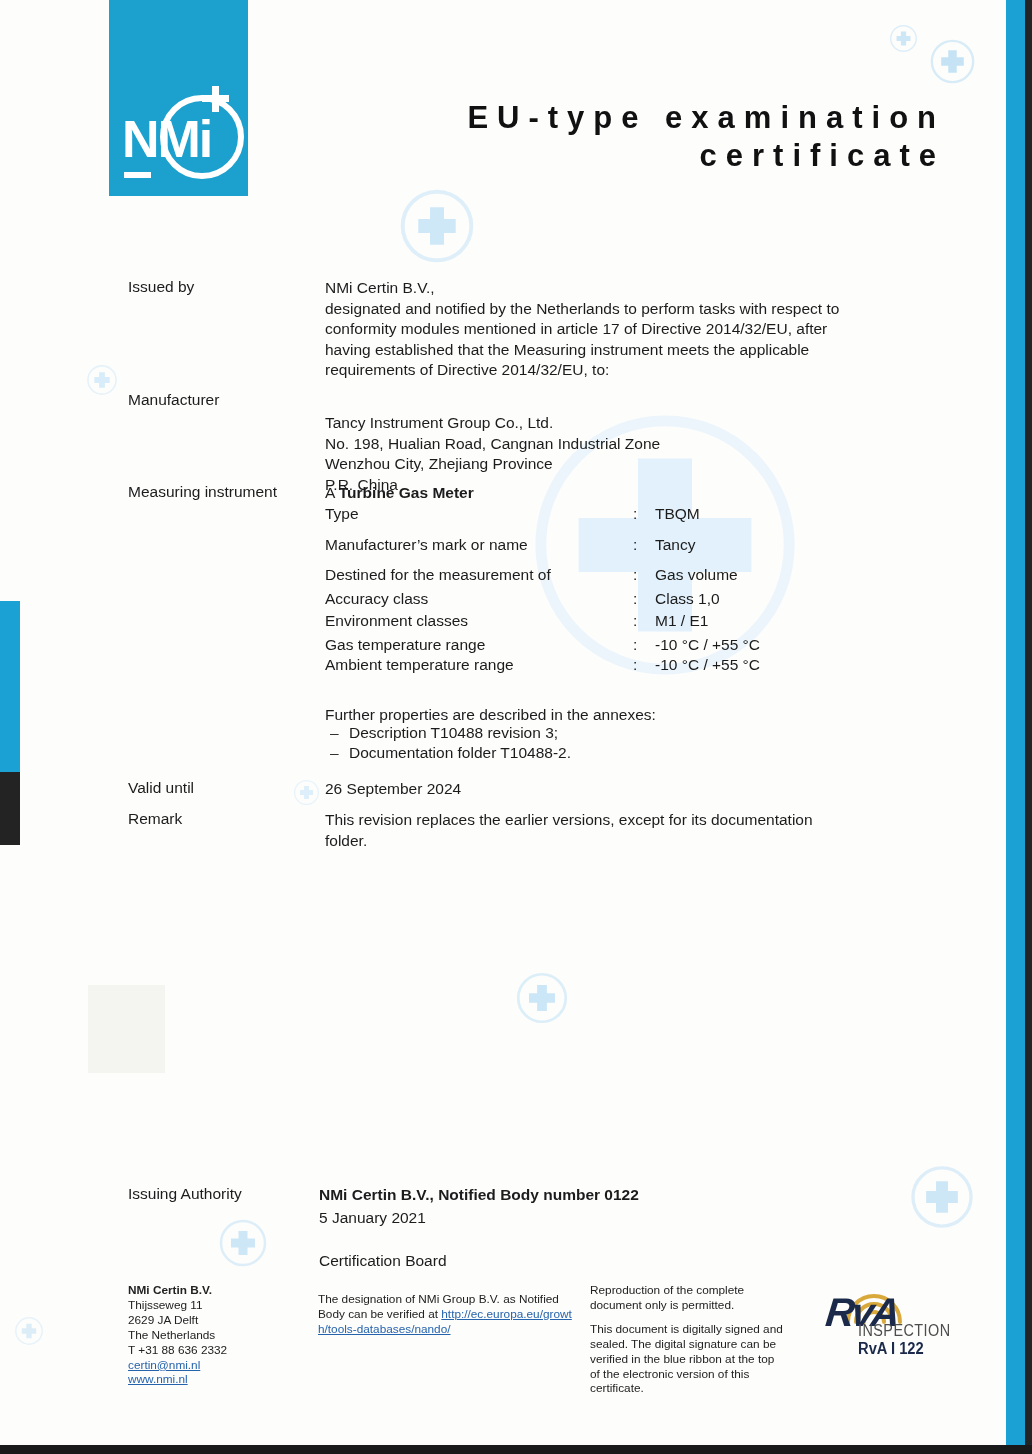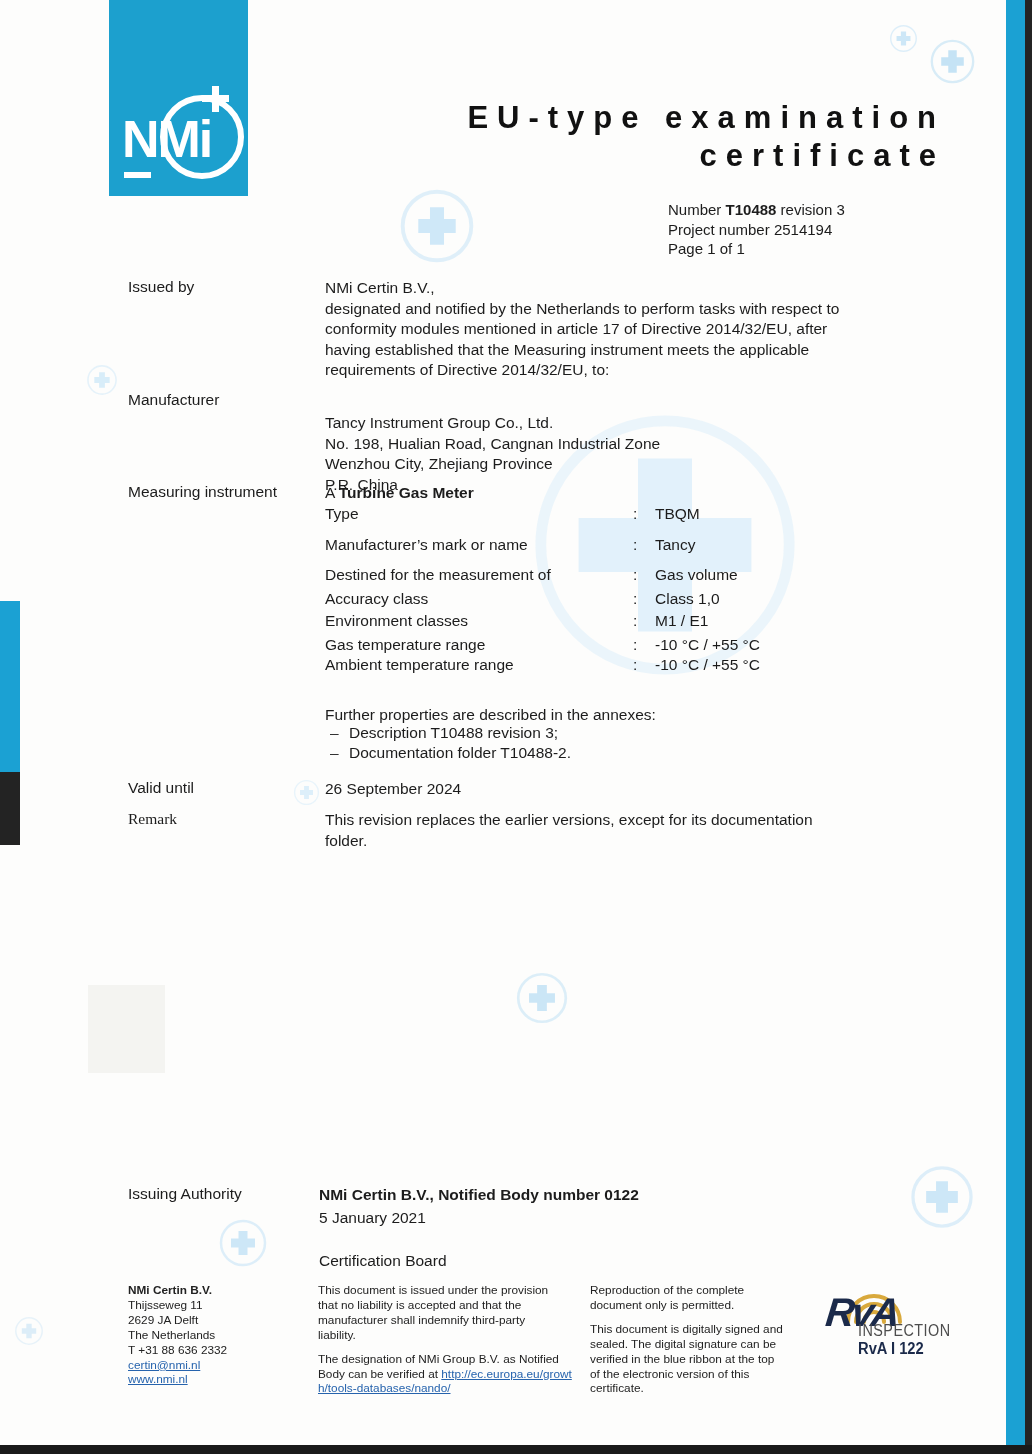--- a/index.html
+++ b/index.html
@@ -138,25 +138,20 @@
     <div class="nmi-plus-h"></div>
     <div class="nmi-text">NMi</div>
     <div class="nmi-underline"></div>
   </div>
 
   <div class="abs title">
     <div>EU-type examination</div>
     <div>certificate</div>
   </div>
 
-  <div class="abs numblock">
-    <div><span>Number </span><span class="b">T10488</span><span> revision 3</span></div>
-    <div>Project number 2514194</div>
-    <div>Page 1 of 1</div>
-  </div>
 
   <div class="abs label" style="left:128px;top:278px;">Issued by</div>
   <div class="abs body-txt pre" style="left:325px;top:278px;width:640px;">NMi Certin B.V.,
 designated and notified by the Netherlands to perform tasks with respect to
 conformity modules mentioned in article 17 of Directive 2014/32/EU, after
 having established that the Measuring instrument meets the applicable
 requirements of Directive 2014/32/EU, to:</div>
 
   <div class="abs label" style="left:128px;top:391px;">Manufacturer</div>
   <div class="abs body-txt pre" style="left:325px;top:413px;width:600px;">Tancy Instrument Group Co., Ltd.
@@ -209,44 +204,40 @@
     <span class="annex-text">Description T10488 revision 3;</span>
   </div>
   <div class="annex-item" style="left:330px;top:744px;">
     <span class="annex-dash">–</span>
     <span class="annex-text">Documentation folder T10488-2.</span>
   </div>
 
   <div class="abs label" style="left:128px;top:779px;">Valid until</div>
   <div class="abs body-txt" style="left:325px;top:779px;">26 September 2024</div>
 
-  <div class="abs label" style="left:128px;top:810px;font-family:Liberation Serif, serif;">Remark</div>
+  <div class="abs label" style="left:128px;top:810px;">Remark</div>
   <div class="abs body-txt pre" style="left:325px;top:810px;width:600px;">This revision replaces the earlier versions, except for its documentation
 folder.</div>
 
   <div class="abs label" style="left:128px;top:1185px;text-align:right;">Issuing Authority</div>
   <div class="abs body-txt b" style="left:319px;top:1185px;">NMi Certin B.V., Notified Body number 0122</div>
   <div class="abs body-txt" style="left:319px;top:1208px;">5 January 2021</div>
   <div class="abs body-txt" style="left:319px;top:1251px;">Certification Board</div>
 
   <div class="abs foot" style="left:128px;top:1283px;width:180px;">
     <div class="b">NMi Certin B.V.</div>
     <div class="pre">Thijsseweg 11
 2629 JA Delft
 The Netherlands
 T +31 88 636 2332</div>
     <div><a href="#">certin@nmi.nl</a></div>
     <div><a href="#">www.nmi.nl</a></div>
   </div>
 
   <div class="abs foot" style="left:318px;top:1283px;width:256px;">
-    <div class="pre">This document is issued under the provision
-that no liability is accepted and that the
-manufacturer shall indemnify third-party
-liability.</div>
     <div class="gap"></div>
     <div><span>The designation of NMi Group B.V. as Notified Body can be verified at </span><a href="#" style="word-break:break-all;">http://ec.europa.eu/growth/tools-databases/nando/</a></div>
   </div>
 
   <div class="abs foot" style="left:590px;top:1283px;width:215px;">
     <div class="pre">Reproduction of the complete
 document only is permitted.</div>
     <div class="gap"></div>
     <div class="pre">This document is digitally signed and
 sealed. The digital signature can be

